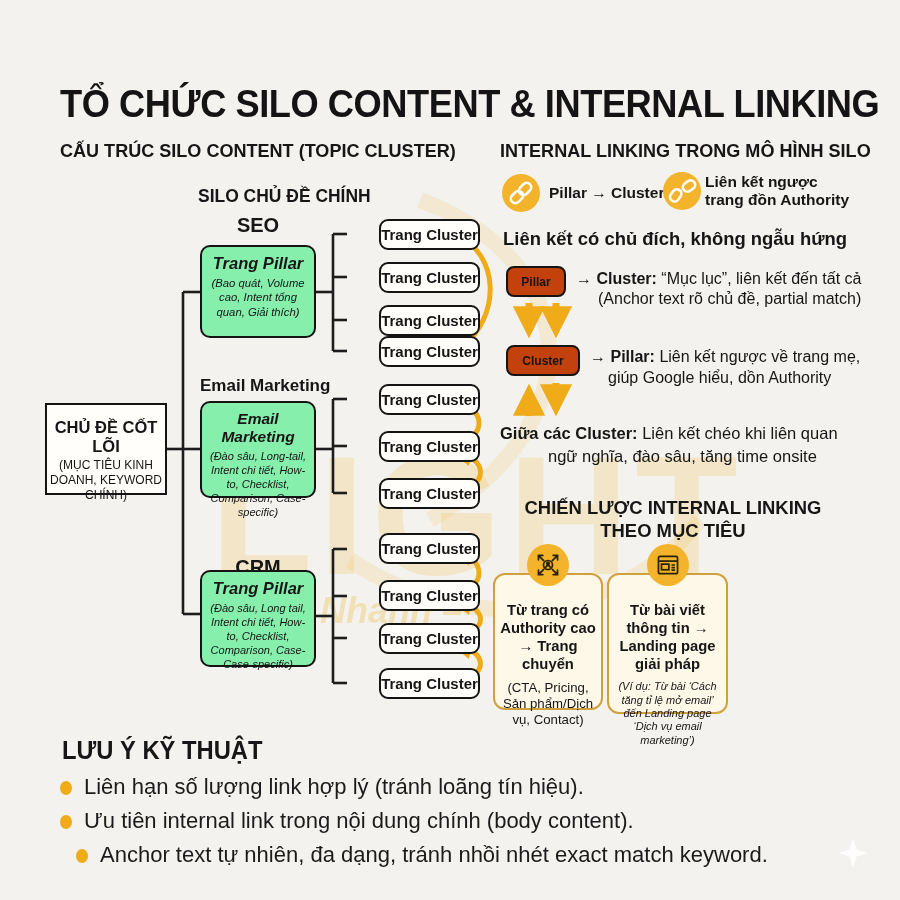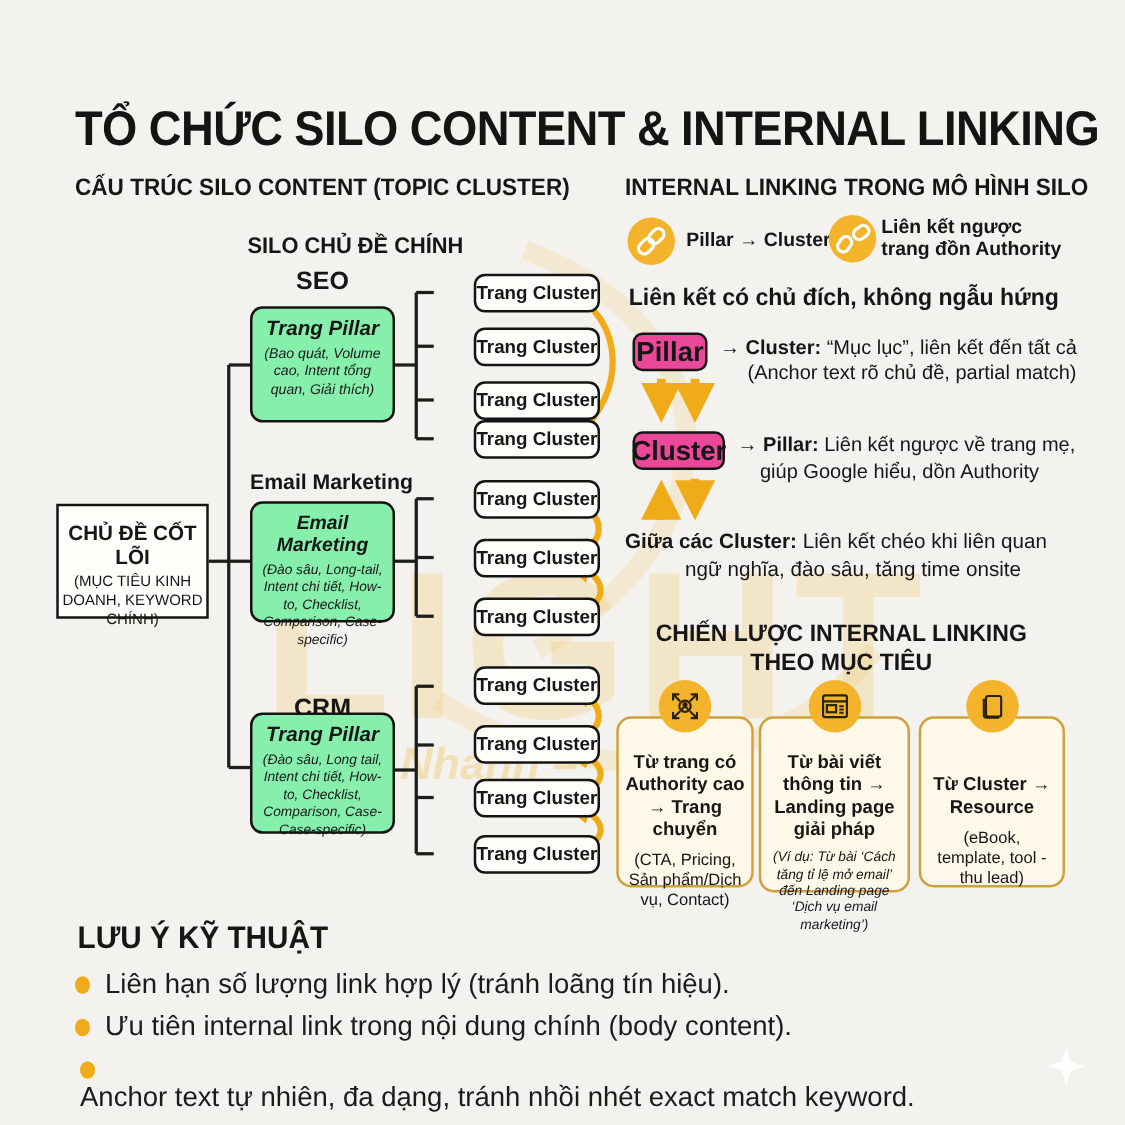--- a/index.html
+++ b/index.html
@@ -37,23 +37,23 @@
     justify-content:center; font-weight:bold; font-size:15px; white-space:nowrap;margin-left:32px;
   }
   .core-box{
     left:45px; top:403px; width:122px; height:92px; border:2.5px solid #141414;
     border-radius:0; background:#fffefa; box-sizing:border-box; text-align:center;
     padding-top:13px;
   }
   .core-title{font-weight:bold; font-size:16.5px;}
   .core-sub{font-size:12px; line-height:1.25; margin-top:2px;}
   .mini-box{
-    border:2.5px solid #141414; border-radius:8px; background:#ec4899;
+    border:2.5px solid #141414; border-radius:8px; background:#c2410c;
     box-sizing:border-box; display:flex; align-items:center; justify-content:center;
-    font-weight:bold; font-size:22px;
+    font-weight:bold; font-size:12px;
   }
   
   .legend-circle{
     width:38px; height:38px; border-radius:50%; background:#f3b42c;
     display:flex; align-items:center; justify-content:center;
   }
   .legend-label{font-size:15.5px; font-weight:bold; line-height:1.15; white-space:nowrap;}
   .rp-head{font-size:19px; font-weight:bold; white-space:nowrap; transform:scaleX(.97); transform-origin:left top;}
   .rline{font-size:16px; white-space:nowrap;}
   .rline b{font-weight:bold;}
@@ -292,40 +292,28 @@
           <path d="M4 10.5 H26"></path>
           <rect x="7.5" y="14" width="8.5" height="6.5"></rect>
           <path d="M19 15 H23 M19 18 H23 M19 21 H23"></path>
         </g>
       </svg>
     </div>
     <div class="card-title">Từ bài viết thông tin → Landing page giải pháp</div>
     <div class="card-sub small">(Ví dụ: Từ bài ‘Cách tăng tỉ lệ mở email’ đến Landing page ‘Dịch vụ email marketing’)</div>
   </div>
 
-  <div class="card z2" style="left:735px;width:117px;height:137px;padding-top:44px;">
-    <div class="card-icon">
-      <svg width="26" height="26" viewBox="0 0 30 30">
-        <g stroke="#2a2206" stroke-width="2" fill="none">
-          <rect x="9" y="5.5" width="14" height="19" rx="2"></rect>
-          <path d="M7 8 v15 a2.5 2.5 0 0 0 2.5 2.5 H21"></path>
-        </g>
-      </svg>
-    </div>
-    <div class="card-title">Từ Cluster → Resource</div>
-    <div class="card-sub">(eBook, template, tool - thu lead)</div>
-  </div>
 
   <div class="abs notes-header z2">LƯU Ý KỸ THUẬT</div>
   <div class="abs note-row z2" style="left:60px;top:772px;">
     <span class="note-dot"></span>
     <span class="note-text">Liên hạn số lượng link hợp lý (tránh loãng tín hiệu).</span>
   </div>
   <div class="abs note-row z2" style="left:60px;top:806px;">
     <span class="note-dot"></span>
     <span class="note-text">Ưu tiên internal link trong nội dung chính (body content).</span>
   </div>
-  <div class="abs note-row z2" style="left:64px;top:840px;flex-direction:column;">
+  <div class="abs note-row z2" style="left:76px;top:840px;">
     <span class="note-dot"></span>
     <span class="note-text">Anchor text tự nhiên, đa dạng, tránh nhồi nhét exact match keyword.</span>
   </div>
 
 </div>
 
 </body></html>

